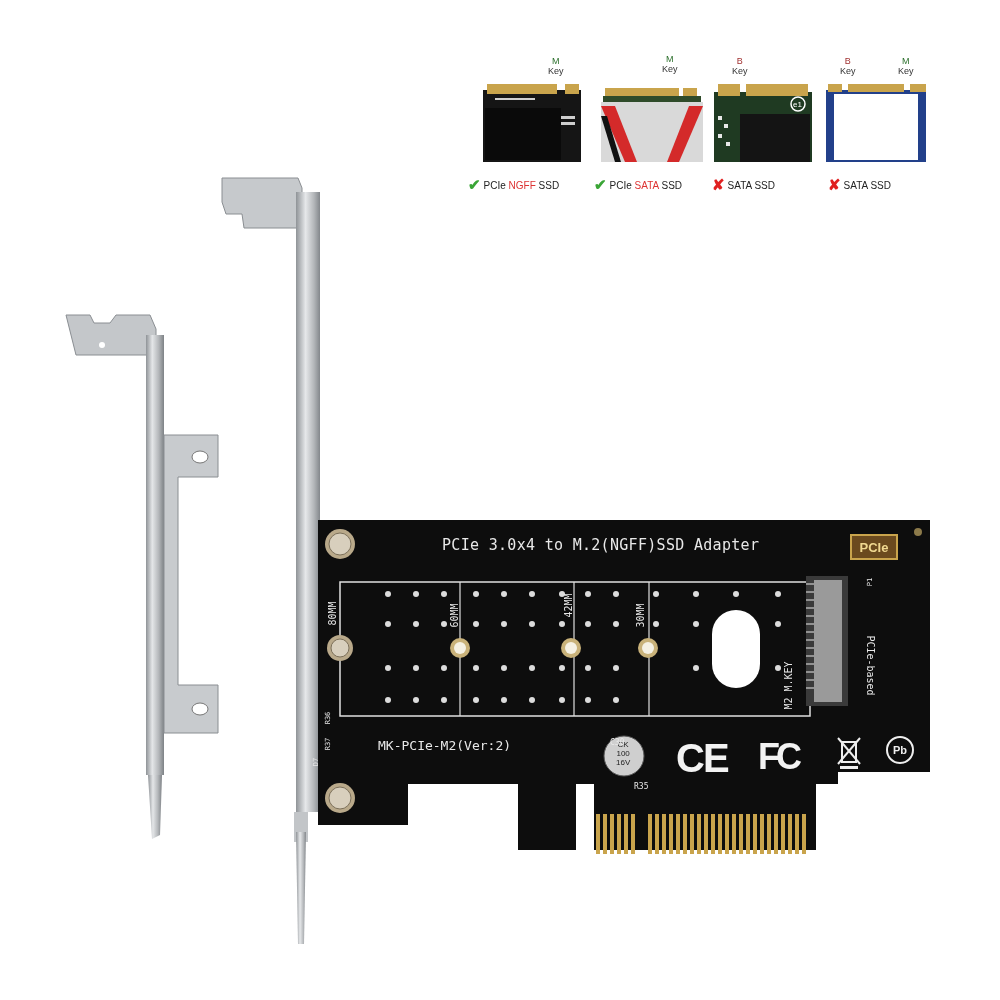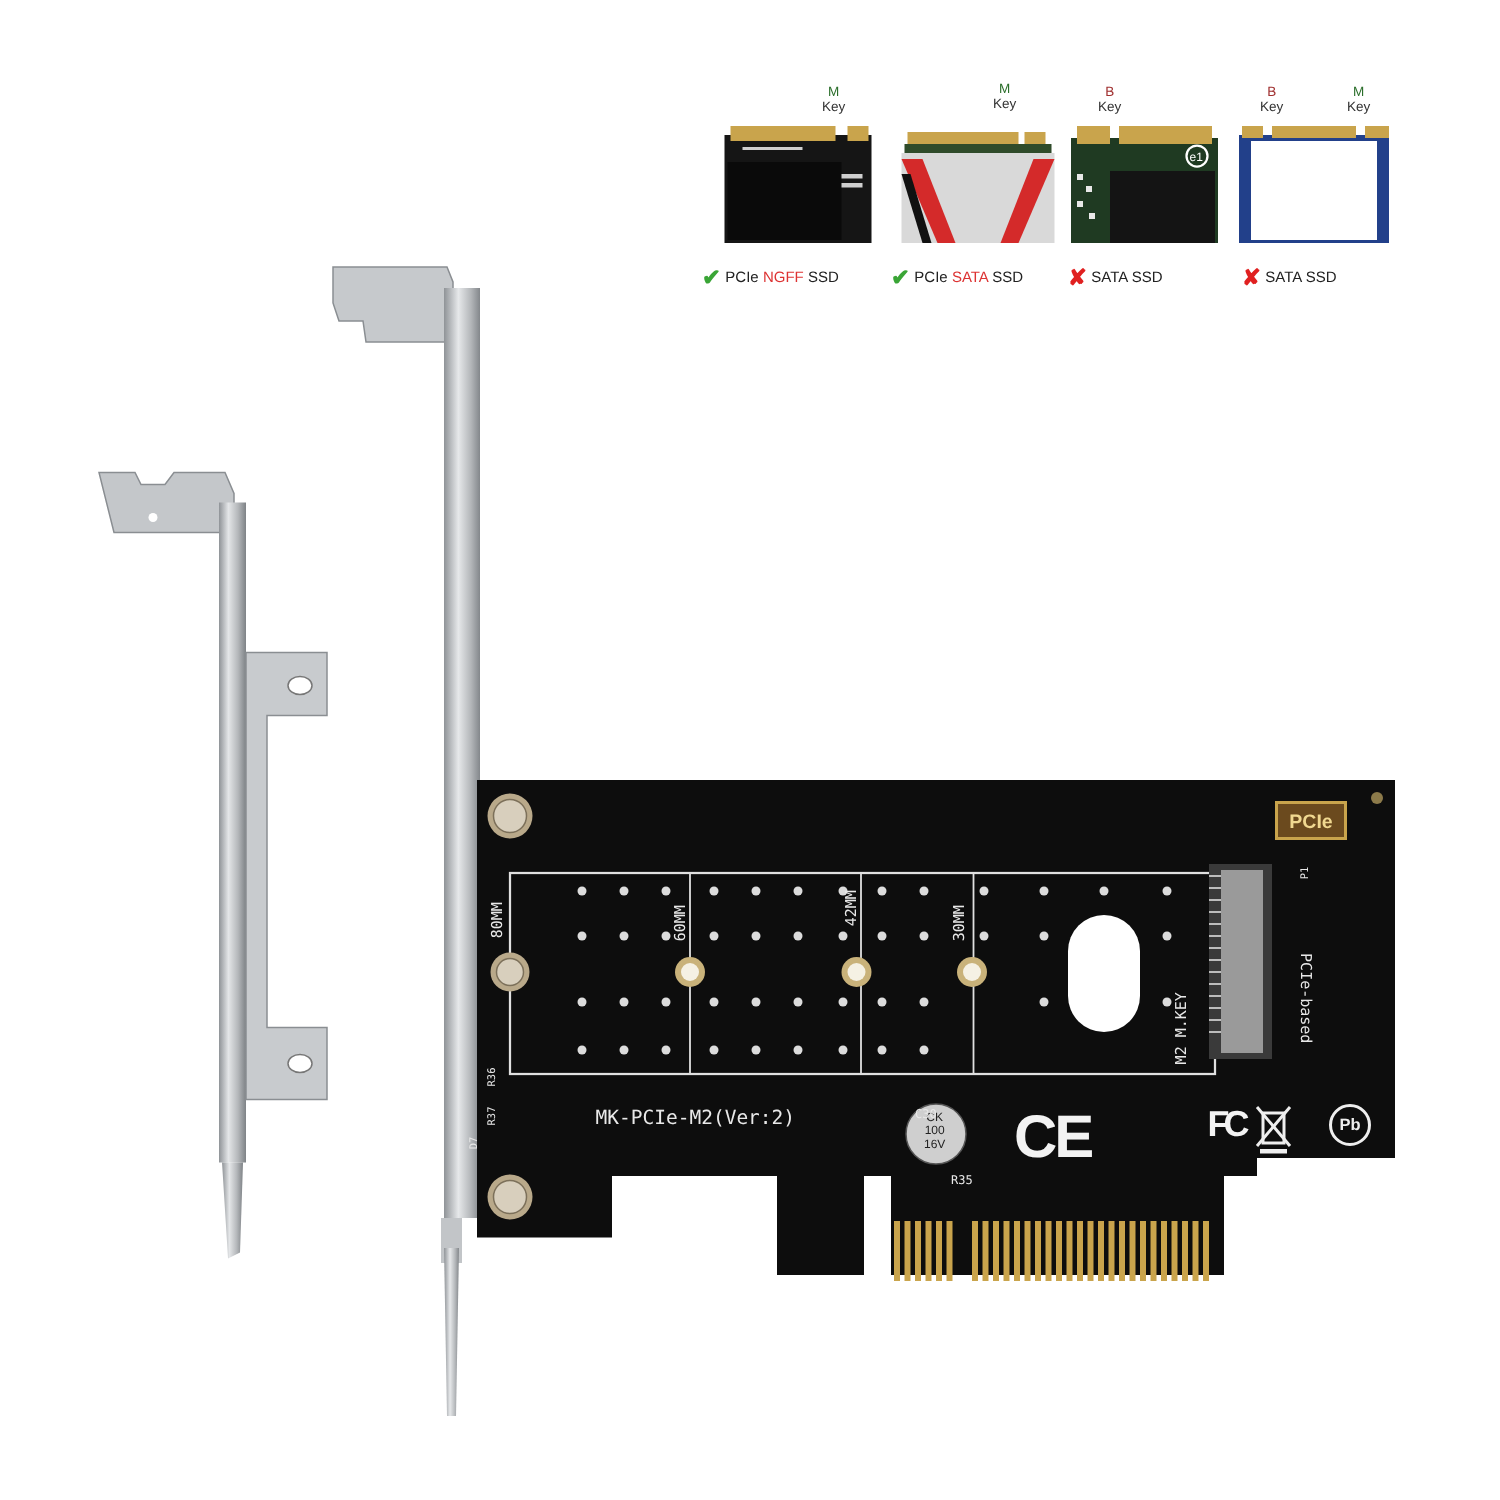--- a/index.html
+++ b/index.html
@@ -274,43 +274,44 @@
         <line x1="488" y1="152" x2="496" y2="152"></line>
         <line x1="488" y1="160" x2="496" y2="160"></line>
         <line x1="488" y1="168" x2="496" y2="168"></line>
       </g>
 
     <circle cx="306" cy="236" r="20" fill="#cfcfcf" stroke="#555"></circle>
 
     <circle cx="600" cy="12" r="4" fill="#8c7a4a"></circle>
   </svg>
 
+  <div class="abs pcb-text" style="left:124px;top:16px;font-size:15px;letter-spacing:0.3px;">PCIe 3.0x4 to M.2(NGFF)SSD Adapter</div>
 
   <div class="abs" style="left:532px;top:14px;width:48px;height:26px;background:#6b4a1e;border:2px solid #c9a44c;box-sizing:border-box;color:#f0d890;font-weight:bold;font-size:13px;display:flex;align-items:center;justify-content:center;">PCIe</div>
 
   <div class="abs pcb-text" style="left:2px;top:88px;font-size:10px;transform:rotate(-90deg);">80MM</div>
   <div class="abs pcb-text" style="left:124px;top:90px;font-size:10px;transform:rotate(-90deg);">60MM</div>
   <div class="abs pcb-text" style="left:238px;top:80px;font-size:10px;transform:rotate(-90deg);">42MM</div>
   <div class="abs pcb-text" style="left:310px;top:90px;font-size:10px;transform:rotate(-90deg);">30MM</div>
 
   <div class="abs pcb-text" style="left:446px;top:160px;font-size:10px;transform:rotate(-90deg);white-space:nowrap;">M2 M.KEY</div>
   <div class="abs pcb-text" style="left:522px;top:140px;font-size:10px;transform:rotate(90deg);white-space:nowrap;">PCIe-based</div>
 
-  <div class="abs pcb-text" style="left:60px;top:218px;font-size:13px;margin-left:19px;">MK-PCIe-M2(Ver:2)</div>
+  <div class="abs pcb-text" style="left:60px;top:218px;font-size:13px;">MK-PCIe-M2(Ver:2)</div>
 
   <div class="abs" style="left:298px;top:220px;font-size:8px;line-height:9px;color:#222;text-align:center;">
     <div>CK</div>
     <div>100</div>
     <div>16V</div>
   </div>
   <div class="abs pcb-text" style="left:292px;top:218px;font-size:8px;">C30</div>
   <div class="abs pcb-text" style="left:316px;top:262px;font-size:8px;">R35</div>
 
   <div class="abs" style="left:358px;top:216px;font-size:40px;font-weight:bold;color:#f2f2f2;letter-spacing:-2px;">CE</div>
-  <div class="abs" style="left:440px;top:216px;font-size:24px;font-weight:bold;color:#f2f2f2;letter-spacing:-4px;margin-left:47px;">FC</div>
+  <div class="abs" style="left:440px;top:216px;font-size:36px;font-weight:bold;color:#f2f2f2;letter-spacing:-4px;">FC</div>
   <svg class="abs" style="left:518px;top:216px;" width="26" height="34" viewBox="0 0 26 34">
     <rect x="6" y="6" width="14" height="20" fill="none" stroke="#eee" stroke-width="2"></rect>
     <line x1="2" y1="2" x2="24" y2="28" stroke="#eee" stroke-width="2"></line>
     <line x1="24" y1="2" x2="2" y2="28" stroke="#eee" stroke-width="2"></line>
     <rect x="4" y="30" width="18" height="3" fill="#eee"></rect>
   </svg>
   <div class="abs" style="left:568px;top:216px;width:24px;height:24px;border:2px solid #eee;border-radius:50%;color:#eee;font-size:11px;font-weight:bold;display:flex;align-items:center;justify-content:center;">Pb</div>
 
   <div class="abs pcb-text" style="left:-6px;top:238px;font-size:7px;transform:rotate(-90deg);">D7</div>
   <div class="abs pcb-text" style="left:4px;top:220px;font-size:7px;transform:rotate(-90deg);">R37</div>

